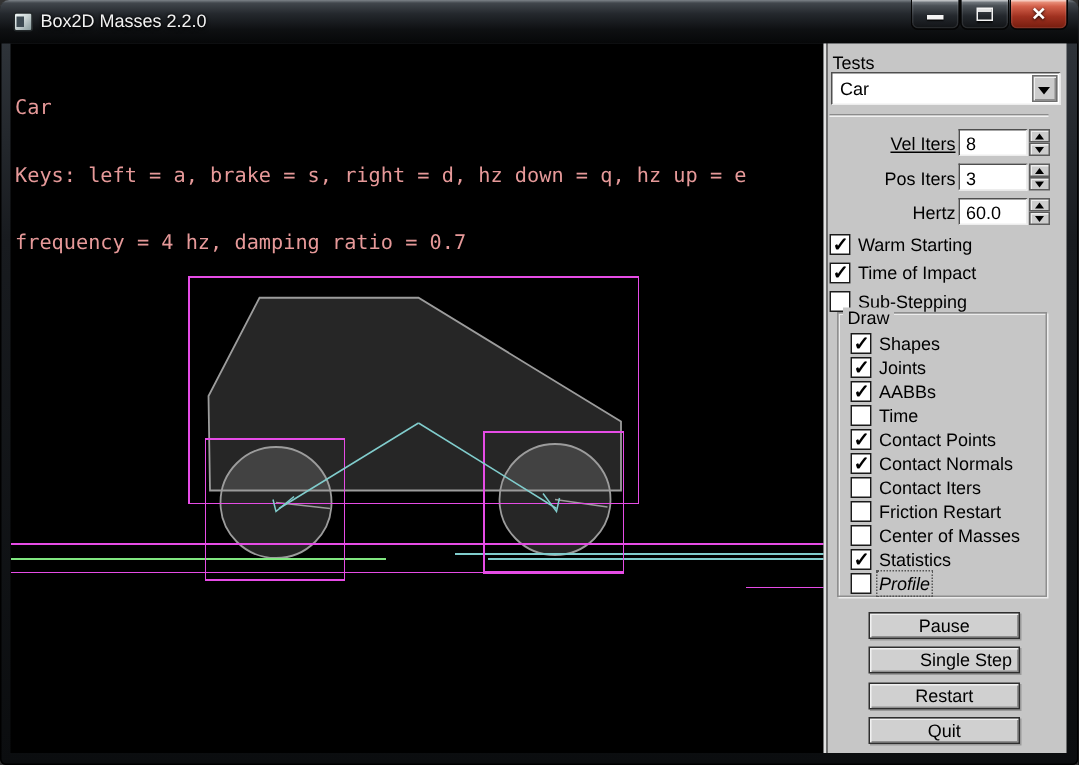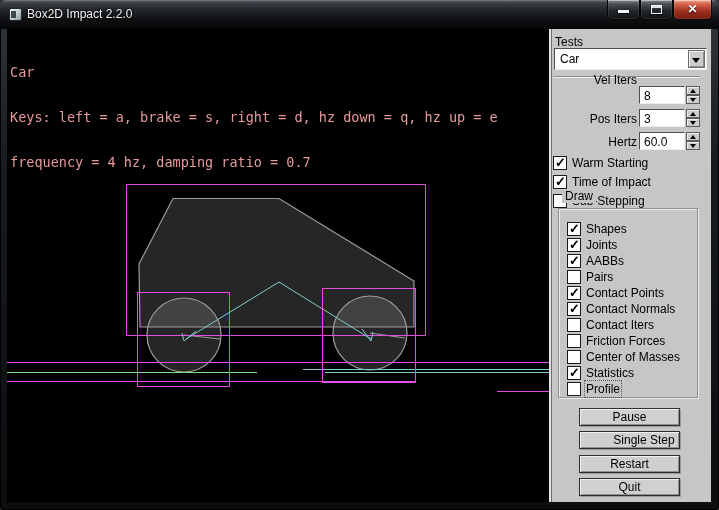--- a/index.html
+++ b/index.html
@@ -56,36 +56,36 @@
     box-shadow:inset 1px 1px 0 #efefef; }
   .sbtn.up { top:0; } .sbtn.dn { top:9px; }
   .sbtn .u { position:absolute; left:3px; top:2px; width:0; height:0;
     border-left:3px solid transparent; border-right:3px solid transparent; border-bottom:4px solid #000; }
   .sbtn .d { position:absolute; left:3px; top:2px; width:0; height:0;
     border-left:3px solid transparent; border-right:3px solid transparent; border-top:4px solid #000; }
   .cbrow { position:absolute; height:15px; }
   .cb { position:absolute; left:0; top:0; width:14px; height:14px; background:#fff; border:1px solid #1a1a1a; }
   .cb.checked::after { content:"\2713"; position:absolute; left:1px; top:-2px; font-size:13px; font-weight:bold; color:#000; }
   .cblabel { position:absolute; left:19px; top:0; white-space:nowrap; }
-  .cblabel.focused { outline:1px dotted #555; outline-offset:1px; }
+  .cblabel.focused { outline:1px dotted #555; outline-offset:1px;font-style:italic; }
   .group { position:absolute; left:9px; top:179px; width:140px; height:190px;
     border:1px solid #8f8f8f; box-shadow:inset 1px 1px 0 #ececec, 1px 1px 0 #ececec; }
-  .group-title { position:absolute; left:13px; top:160px; background:#c6c6c6; padding:0 3px;text-align:right; }
+  .group-title { position:absolute; left:13px; top:176px; background:#c6c6c6; padding:0 3px;text-align:right; }
   .btn { position:absolute; left:30px; width:101px; height:18px; background:#d0d0d0; border:1px solid #2e2e2e;
     box-shadow:inset 1px 1px 0 #f1f1f1, inset -1px -1px 0 #8f8f8f, 1px 1px 0 #9a9a9a;
     text-align:center; line-height:16px; font-size:12px; color:#000; }
 </style>
 </head>
 <body>
 
 <div class="window">
 
   <div class="titlebar">
     <div class="app-icon"></div>
-    <div class="win-title">Box2D Impact 2.2.0</div>
+    <div class="win-title">Box2D Masses 2.2.0</div>
     <div class="capbtn min">
         <div class="g-min"></div>
       </div>
     <div class="capbtn max">
         <div class="g-max"></div>
       </div>
     <div class="capbtn close">
         <div class="g-close">✕</div>
       </div>
   </div>
@@ -133,21 +133,21 @@
     <div class="combo sunken">
       <span class="combo-text">Car</span>
       <span class="combo-btn">
           <span class="tri-down"></span>
         </span>
     </div>
 
     <div class="sep"></div>
 
     <div>
-      <div class="spinlabel" style="top:44px;">Vel Iters</div>
+      <div class="spinlabel" style="top:60px;text-decoration:underline;">Vel Iters</div>
       <div class="field sunken" style="top:57px;">
           <span>8</span>
         </div>
       <div class="spin" style="top:57px;">
         <span class="sbtn up">
             <span class="u"></span>
           </span>
         <span class="sbtn dn">
             <span class="d"></span>
           </span>
@@ -205,37 +205,37 @@
     <div class="cbrow" style="left:18px; top:209px;">
       <span class="cb checked"></span>
       <span class="cblabel">Joints</span>
     </div>
     <div class="cbrow" style="left:18px; top:225px;">
       <span class="cb checked"></span>
       <span class="cblabel">AABBs</span>
     </div>
     <div class="cbrow" style="left:18px; top:241px;">
       <span class="cb"></span>
-      <span class="cblabel">Pairs</span>
+      <span class="cblabel">Time</span>
     </div>
     <div class="cbrow" style="left:18px; top:257px;">
       <span class="cb checked"></span>
       <span class="cblabel">Contact Points</span>
     </div>
     <div class="cbrow" style="left:18px; top:273px;">
       <span class="cb checked"></span>
       <span class="cblabel">Contact Normals</span>
     </div>
     <div class="cbrow" style="left:18px; top:289px;">
       <span class="cb"></span>
       <span class="cblabel">Contact Iters</span>
     </div>
     <div class="cbrow" style="left:18px; top:305px;">
       <span class="cb"></span>
-      <span class="cblabel">Friction Forces</span>
+      <span class="cblabel">Friction Restart</span>
     </div>
     <div class="cbrow" style="left:18px; top:321px;">
       <span class="cb"></span>
       <span class="cblabel">Center of Masses</span>
     </div>
     <div class="cbrow" style="left:18px; top:337px;">
       <span class="cb checked"></span>
       <span class="cblabel">Statistics</span>
     </div>
     <div class="cbrow" style="left:18px; top:353px;">

